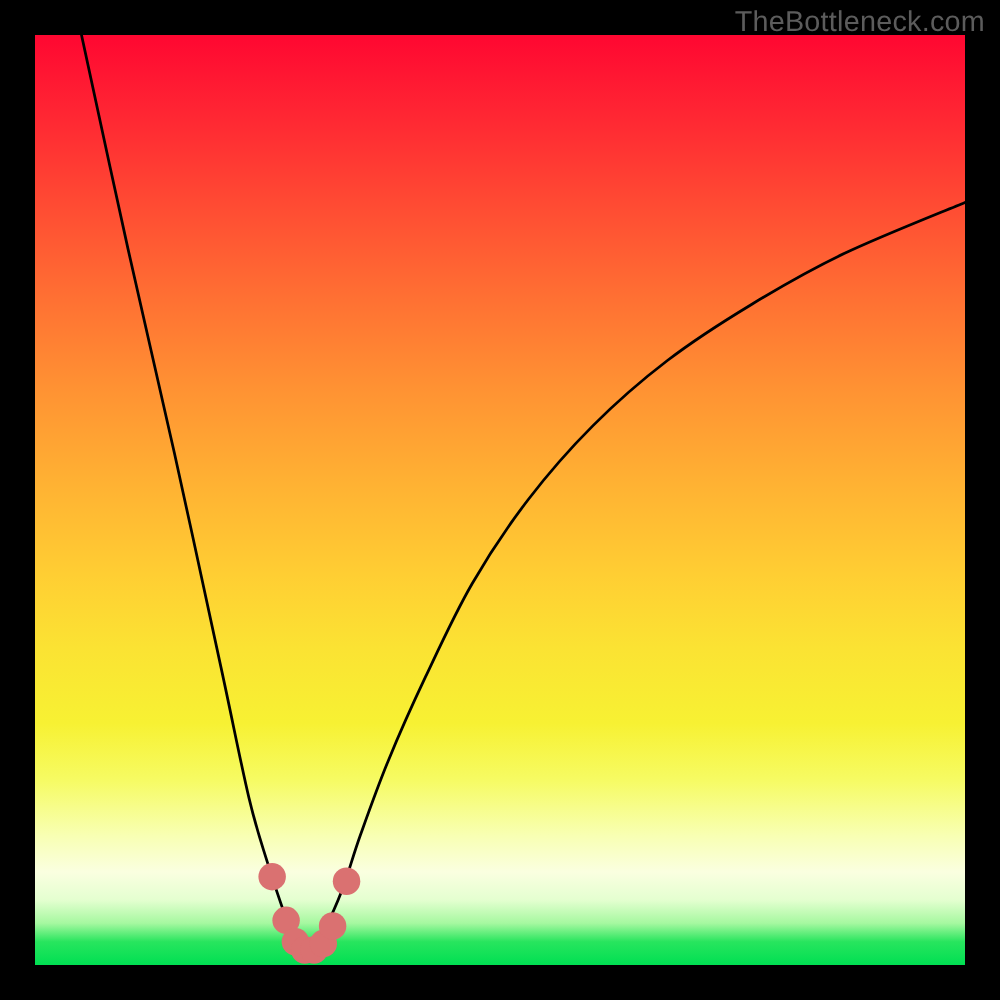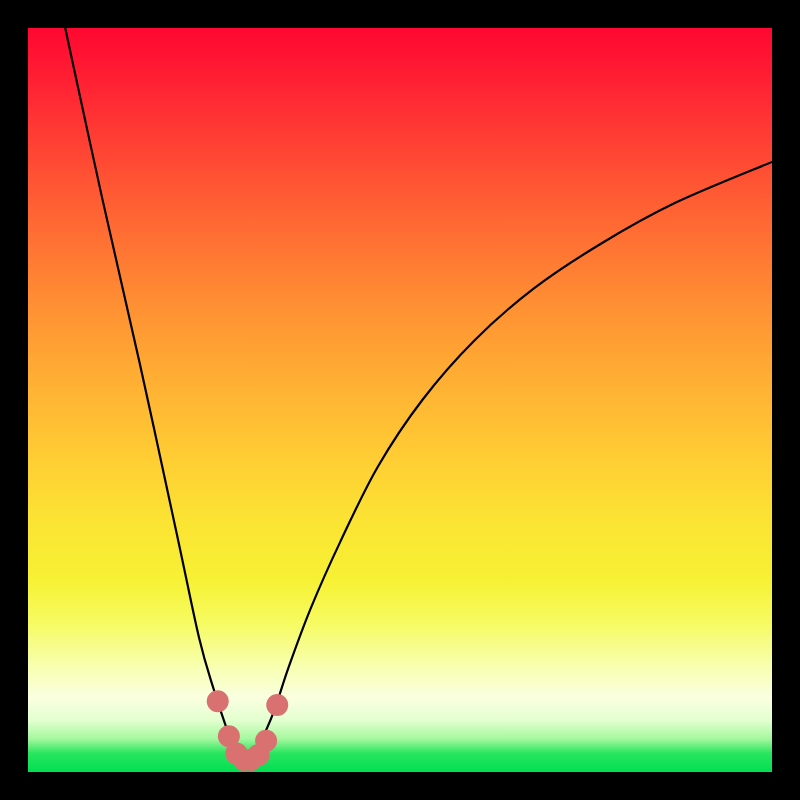--- a/index.html
+++ b/index.html
@@ -59,20 +59,21 @@
     color: #5c5c5c;
     font-size: 23px;
     letter-spacing: 0.2px;
     font-weight: 400;
   }
 </style>
 </head>
 <body>
 
 <div class="frame">
+  <div class="watermark">TheBottleneck.com</div>
 
   <div class="plot">
     <div class="gradient"></div>
     <svg class="curve-layer" viewBox="0 0 744 744" preserveAspectRatio="none">
       <path id="curve-path" fill="none" stroke="#000" stroke-width="2.2" stroke-linecap="round" d="M 37.2 0 C 43.400000000000006 28.52, 62.00000000000001 115.32000000000002, 74.4 171.12 C 86.80000000000001 226.92, 99.19999999999999 278.99999999999994, 111.6 334.79999999999995 C 124 390.59999999999997, 138.88 460.03999999999996, 148.8 505.91999999999996 C 158.72000000000003 551.8, 164.92000000000002 584.0400000000001, 171.12 610.08 C 177.32 636.12, 181.04 646.04, 186 662.16 C 190.96 678.28, 197.16000000000003 696.26, 200.88000000000002 706.8 C 204.60000000000002 717.3399999999999, 205.84000000000003 721.06, 208.32000000000002 725.4 C 210.8 729.74, 213.28 732.22, 215.76 732.84 C 218.23999999999998 733.46, 220.72 731.6, 223.2 729.12 C 225.67999999999998 726.64, 226.92 725.4000000000001, 230.64 717.96 C 234.35999999999999 710.52, 240.56 697.5, 245.52 684.48 C 250.48000000000002 671.46, 254.2 657.2, 260.4 639.84 C 266.59999999999997 622.48, 274.04 601.4, 282.72 580.3199999999999 C 291.40000000000003 559.2399999999999, 301.31999999999994 536.92, 312.47999999999996 513.36 C 323.64 489.8, 336.04 462.52000000000004, 349.68 438.96000000000004 C 363.32 415.40000000000003, 378.2 393.08, 394.32 372 C 410.44 350.92, 427.79999999999995 331.08000000000004, 446.4 312.48 C 465 293.88, 484.84000000000003 276.52, 505.92 260.4 C 527 244.27999999999997, 549.32 230.01999999999998, 572.88 215.76 C 596.4399999999999 201.5, 618.76 188.48000000000002, 647.28 174.84000000000003 C 675.8 161.20000000000005, 727.88 140.74000000000007, 744 133.92000000000007"></path>
       <g id="markers">
           <circle cx="189.72" cy="673.3199999999999" r="11" fill="#da7171"></circle>
           <circle cx="200.88000000000002" cy="708.288" r="11" fill="#da7171"></circle>
           <circle cx="208.32000000000002" cy="725.4" r="11" fill="#da7171"></circle>
           <circle cx="215.76" cy="732.096" r="11" fill="#da7171"></circle>

